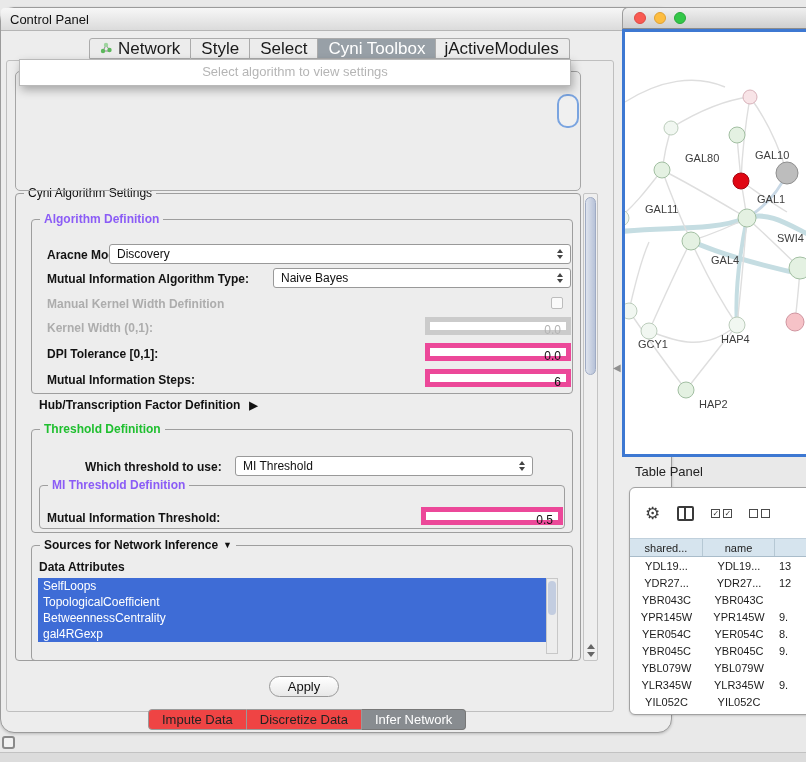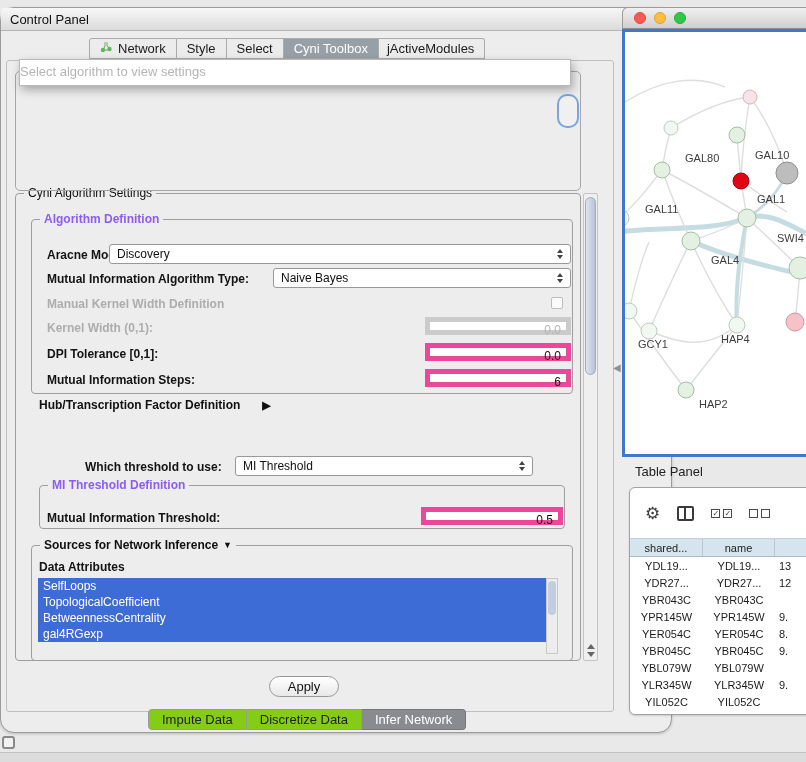--- a/index.html
+++ b/index.html
@@ -25,35 +25,35 @@
   }
   .win-controls { margin-left: auto; display: flex; align-items: center; gap: 9px; }
   .float-btn { width: 9px; height: 9px; border: 1.5px solid #2c2c2c; }
   .close-btn { font-size: 12px; font-weight: bold; color: #111; line-height: 1; }
 
   .content-border {
     position: absolute; left: 5px; top: 52px; width: 608px; height: 652px;
     border: 1px solid #bfbfbf; border-radius: 3px;
   }
 
-  .tabbar { position: absolute; left: 88px; top: 30px; display: flex; height: 21px; font-size: 13px; z-index: 3; }
+  .tabbar { position: absolute; left: 88px; top: 30px; display: flex; height: 21px; font-size: 17px; z-index: 3; }
   .tab { display: flex; align-items: center; gap: 5px; padding: 0 10px; border: 1px solid #ababab; border-left: none; background: #ececec; color: #1a1a1a; white-space: nowrap; }
   .tab:first-child { border-left: 1px solid #ababab; border-radius: 3px 0 0 0; }
   .tab:last-child { border-radius: 0 3px 0 0; padding-left: 8px; }
   .tab.active { background: #98a0a7; color: #fff; }
 
   .ghost-box { position: absolute; left: 14px; top: 63px; width: 566px; height: 120px; border: 1px solid #a6a6a6; border-radius: 5px; z-index: 1; }
   .help-btn { position: absolute; left: 556px; top: 86px; width: 22px; height: 34px; border: 2px solid #7aa4e0; border-radius: 10px; background: #f0f0f0; z-index: 2; }
 
   .algo-popup {
     position: absolute; left: 18px; top: 51px; width: 552px;
     background: #fff; border: 1px solid #b9b9b9; padding: 3px 0 5px;
     box-shadow: 2px 4px 10px rgba(0,0,0,.3); z-index: 40;
   }
-  .popup-placeholder { color: #b5b5b5; font-size: 13px; height: 17px; line-height: 17px; }
+  .popup-placeholder { text-align: center; color: #b5b5b5; font-size: 13px; height: 17px; line-height: 17px; }
   .popup-item { font-size: 13px; height: 16px; line-height: 16px; padding: 0 10px; color: #0a0a0a; white-space: nowrap; }
   .popup-item.bold { font-weight: bold; }
 
   .groupbox { position: absolute; border: 1px solid #9e9e9e; border-radius: 4px; background: transparent; }
   .gb-title { position: absolute; top: -8px; left: 8px; background: #ededed; padding: 0 4px; font-size: 12px; white-space: nowrap; }
   .gb-title.blue  { color: #8b5cf6; font-weight: bold; }
   .gb-title.green { color: #1fbf2f; font-weight: bold; }
   .gb-title.black { color: #111; }
   .gb-title.blackb{ color: #111; font-weight: bold; }
 
@@ -63,39 +63,39 @@
   .combo { position: absolute; height: 20px; background: #fff; border: 1px solid #999; border-radius: 3px; display: flex; align-items: center; font-size: 12px; padding: 0 7px; color: #111; }
   .combo .arrows { margin-left: auto; display: flex; flex-direction: column; gap: 2px; }
   .combo .arrows i { display: block; width: 0; height: 0; border-left: 3.5px solid transparent; border-right: 3.5px solid transparent; }
   .combo .arrows .up { border-bottom: 4px solid #444; }
   .combo .arrows .dn { border-top: 4px solid #444; }
 
   .field { position: absolute; height: 18px; background: #fff; border: 5px solid #ec4899; font-size: 12px; line-height: 16px; text-align: right; padding: 0 5px; color: #111; }
   .field.dis { border-color: #cbcbcb; color: #b3b3b3; }
   .checkbox { position: absolute; width: 12px; height: 12px; border: 1px solid #bdbdbd; background: #fafafa; border-radius: 2px; }
 
-  .hub-row { position: absolute; left: 38px; top: 390px; display: flex; align-items: center; gap: 22px; font-size: 12px; font-weight: bold; color: #111; }
+  .hub-row { position: absolute; left: 38px; top: 390px; display: flex; align-items: center; gap: 9px; font-size: 12px; font-weight: bold; color: #111; }
   .tri-txt { font-size: 11px; color: #111; }
 
   .attr-list { position: absolute; left: 37px; top: 570px; width: 508px; }
   .attr-item { height: 16px; line-height: 16px; font-size: 12px; color: #fff; background: #3e6cd6; padding-left: 5px; white-space: nowrap; overflow: hidden; }
 
   .v-scroll { position: absolute; left: 582px; top: 185px; width: 15px; height: 468px; background: #efefef; border: 1px solid #c4c4c4; border-radius: 2px; }
   .v-thumb { position: absolute; left: 1px; top: 3px; width: 11px; height: 178px; background: linear-gradient(90deg,#dfe4ee,#b7c2d8); border: 1px solid #9fabc4; border-radius: 6px; }
   .sb-btm { position: absolute; bottom: 3px; left: 50%; transform: translateX(-50%); }
   .tri-up { width: 0; height: 0; border-left: 4px solid transparent; border-right: 4px solid transparent; border-bottom: 5px solid #666; margin-bottom: 3px; }
   .tri-dn { width: 0; height: 0; border-left: 4px solid transparent; border-right: 4px solid transparent; border-top: 5px solid #666; }
 
   .l-scroll { position: absolute; left: 545px; top: 570px; width: 12px; height: 76px; background: #ededed; border: 1px solid #c8c8c8; }
   .l-thumb { position: absolute; left: 1px; top: 2px; width: 8px; height: 34px; background: #c3cde0; border-radius: 4px; }
 
   .apply-btn { position: absolute; left: 268px; top: 668px; width: 70px; height: 21px; border: 1px solid #999; border-radius: 11px; background: linear-gradient(#ffffff,#e8e8e8); font-size: 13px; font-family: inherit; color: #111; }
 
   .btabs { position: absolute; left: 147px; top: 701px; display: flex; height: 21px; font-size: 13px; }
-  .btab { display: flex; align-items: center; padding: 0 13px; border: 1px solid #9a9a9a; border-left: none; background: #84cc16; color: #222; white-space: nowrap; }
+  .btab { display: flex; align-items: center; padding: 0 13px; border: 1px solid #9a9a9a; border-left: none; background: #ef4444; color: #222; white-space: nowrap; }
   .btab:first-child { border-left: 1px solid #9a9a9a; border-radius: 4px 0 0 4px; }
   .btab:last-child { border-radius: 0 4px 4px 0; }
   .btab.active { background: #888c90; color: #fff; border-color: #777; }
 
   
   .net-window { position: absolute; left: 622px; top: 7px; width: 195px; height: 450px; }
   .net-titlebar { height: 22px; background: linear-gradient(#f0f0f0,#cfcfcf); border: 1px solid #9c9c9c; border-bottom-color: #8c8c8c; border-radius: 6px 6px 0 0; display: flex; align-items: center; gap: 8px; padding-left: 11px; }
   .tl { width: 12px; height: 12px; border-radius: 50%; }
   .tl.red    { background: #f95a52; border: 1px solid #dd4a44; }
   .tl.yellow { background: #fdbd40; border: 1px solid #dfa133; }
@@ -209,20 +209,23 @@
     <div class="field" style="left:424px; top:335px; width:146px;">0.0</div>
 
     <span class="lbl" style="left:46px; top:365px;">Mutual Information Steps:</span>
     <div class="field" style="left:424px; top:361px; width:146px;">6</div>
 
     <div class="hub-row">
       <span>Hub/Transcription Factor Definition</span>
       <span class="tri-txt">▶</span>
     </div>
 
+    <div class="groupbox" style="left:30px; top:421px; width:542px; height:104px;">
+      <span class="gb-title green">Threshold Definition</span>
+    </div>
 
     <span class="lbl" style="left:84px; top:452px;">Which threshold to use:</span>
     <div class="combo" style="left:234px; top:448px; width:298px;">
       <span>MI Threshold</span>
       <span class="arrows">
           <i class="up"></i>
           <i class="dn"></i>
         </span>
     </div>
 

